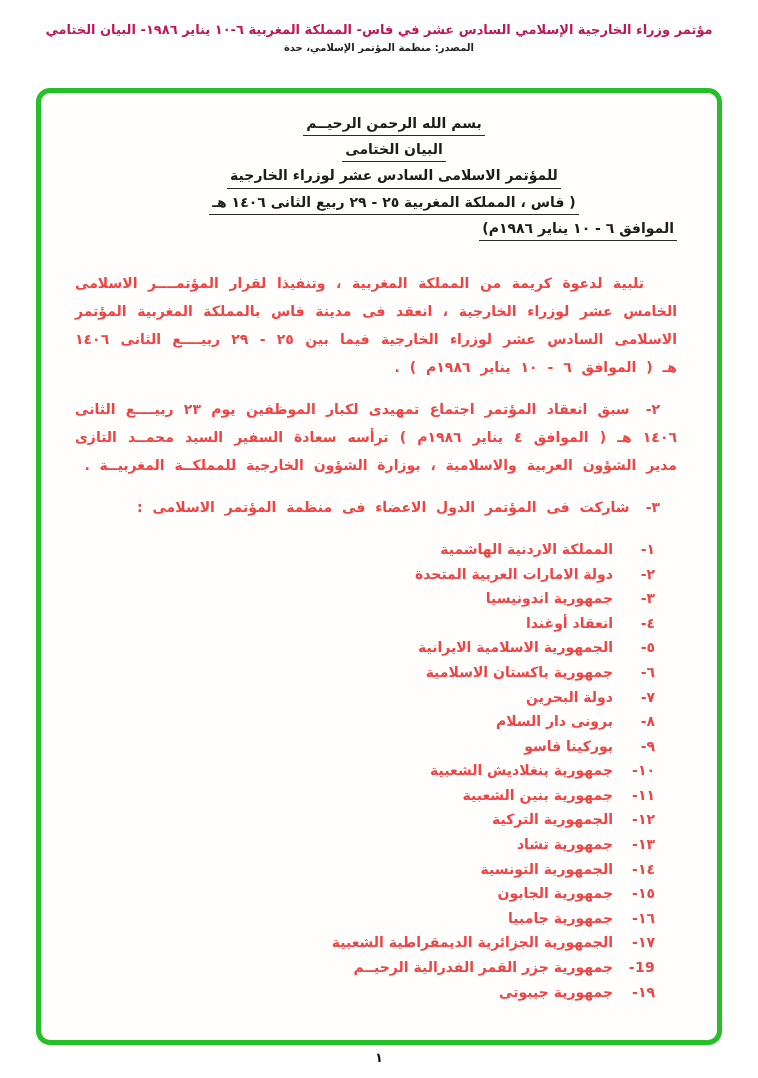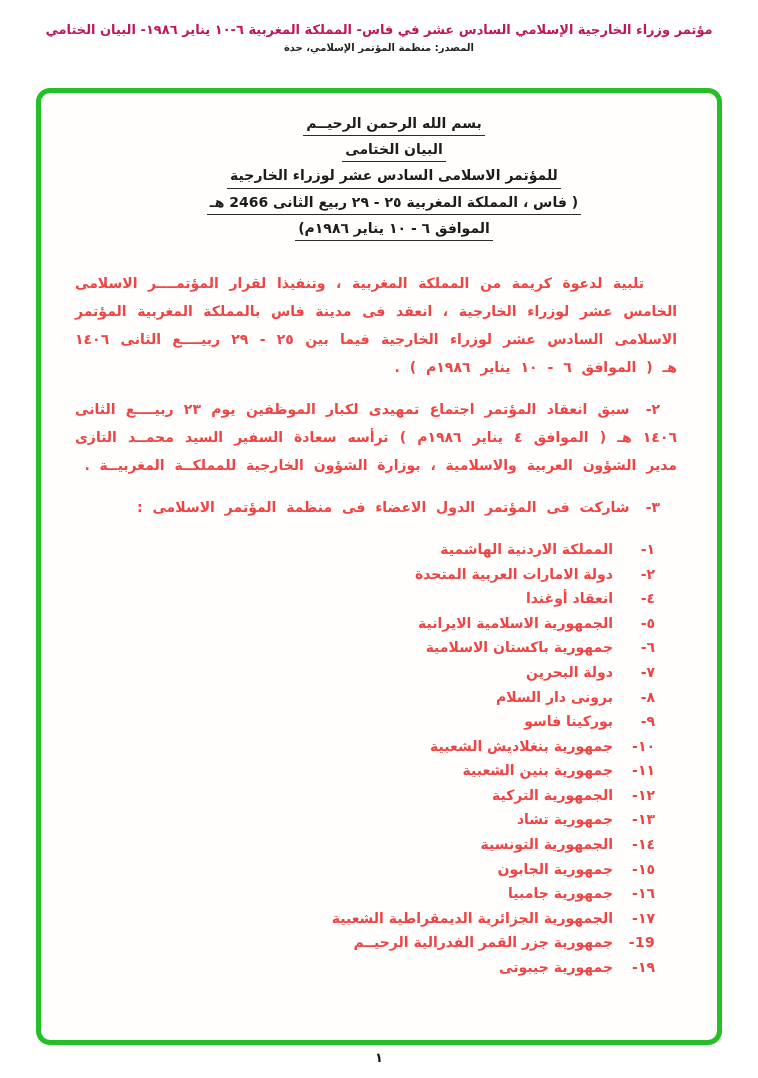--- a/index.html
+++ b/index.html
@@ -31,21 +31,21 @@
   
   .titles { margin-top: 6px; text-align: center; }
   .title-line { display: block; margin-bottom: 3px; margin-left: 36px; }
   .title-line .t {
     display: inline-block;
     font-size: 14px; font-weight: 700; line-height: 1.3;
     border-bottom: 1.5px solid #2a2a2a;
     padding: 0 3px 3px;
     letter-spacing: 0.3px;
   }
-  .title-line.last { text-align: center; }
+  .title-line.last { text-align: right; }
 
   
   .body-text { margin-top: 28px; font-size: 14px; font-weight: 700; color: #ef4444; }
   .para {
     text-align: justify; line-height: 28px;
     margin-bottom: 14px; text-indent: 17px;
     word-spacing: 5px; letter-spacing: 0.4px;
   }
   .para.first { text-indent: 33px; }
   .pnum { margin-left: 16px; }
@@ -71,21 +71,21 @@
     <div class="header-title">مؤتمر وزراء الخارجية الإسلامي السادس عشر في فاس- المملكة المغربية ٦-١٠ يناير ١٩٨٦- البيان الختامي</div>
     <div class="source-line">المصدر: منظمة المؤتمر الإسلامي، جدة</div>
   </div>
 
   <div class="frame">
 
     <div class="titles">
       <div class="title-line"><span class="t">بسم الله الرحمن الرحيــم</span></div>
       <div class="title-line"><span class="t">البيان الختامى</span></div>
       <div class="title-line"><span class="t">للمؤتمر الاسلامى السادس عشر لوزراء الخارجية</span></div>
-      <div class="title-line"><span class="t">( فاس ، المملكة المغربية ٢٥ - ٢٩ ربيع الثانى 2466 هـ</span></div>
+      <div class="title-line"><span class="t">( فاس ، المملكة المغربية ٢٥ - ٢٩ ربيع الثانى ١٤٠٦ هـ</span></div>
       <div class="title-line last"><span class="t">الموافق ٦ - ١٠ يناير ١٩٨٦م)</span></div>
     </div>
 
     <div class="body-text">
 
       <p class="para first"><span class="ptext">تلبية لدعوة كريمة من المملكة المغربية ، وتنفيذا لقرار المؤتمــــر الاسلامى الخامس عشر لوزراء الخارجية ، انعقد فى مدينة فاس بالمملكة المغربية المؤتمر الاسلامى السادس عشر لوزراء الخارجية فيما بين ٢٥ - ٢٩ ربيــــع الثانى ١٤٠٦ هـ ( الموافق ٦ - ١٠ يناير ١٩٨٦م ) .</span></p>
 
       <p class="para"><span class="pnum">٢-</span><span class="ptext">سبق انعقاد المؤتمر اجتماع تمهيدى لكبار الموظفين يوم ٢٣ ربيــــع الثانى ١٤٠٦ هـ ( الموافق ٤ يناير ١٩٨٦م ) ترأسه سعادة السفير السيد محمــد التازى مدير الشؤون العربية والاسلامية ، بوزارة الشؤون الخارجية للمملكــة المغربيــة .</span></p>
 
       <p class="para"><span class="pnum">٣-</span><span class="ptext">شاركت فى المؤتمر الدول الاعضاء فى منظمة المؤتمر الاسلامى :</span></p>
@@ -93,20 +93,23 @@
       <div class="states">
 
           <div class="state">
             <span class="snum">١-</span><span class="sname">المملكة الاردنية الهاشمية</span>
           </div>
 
           <div class="state">
             <span class="snum">٢-</span><span class="sname">دولة الامارات العربية المتحدة</span>
           </div>
 
+          <div class="state">
+            <span class="snum">٣-</span><span class="sname">جمهورية اندونيسيا</span>
+          </div>
 
           <div class="state">
             <span class="snum">٤-</span><span class="sname">انعقاد أوغندا</span>
           </div>
 
           <div class="state">
             <span class="snum">٥-</span><span class="sname">الجمهورية الاسلامية الايرانية</span>
           </div>
 
           <div class="state">

